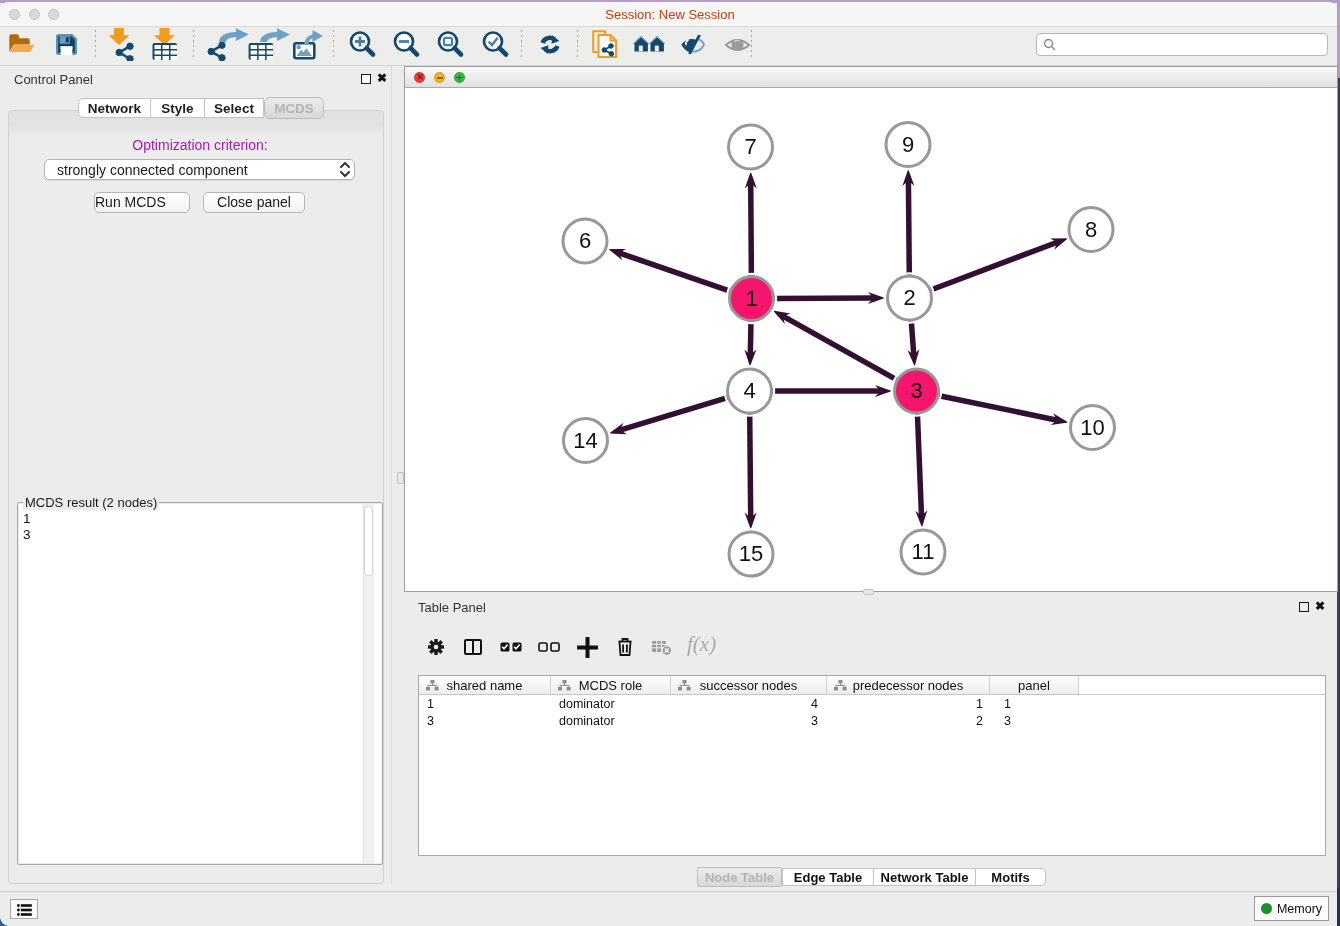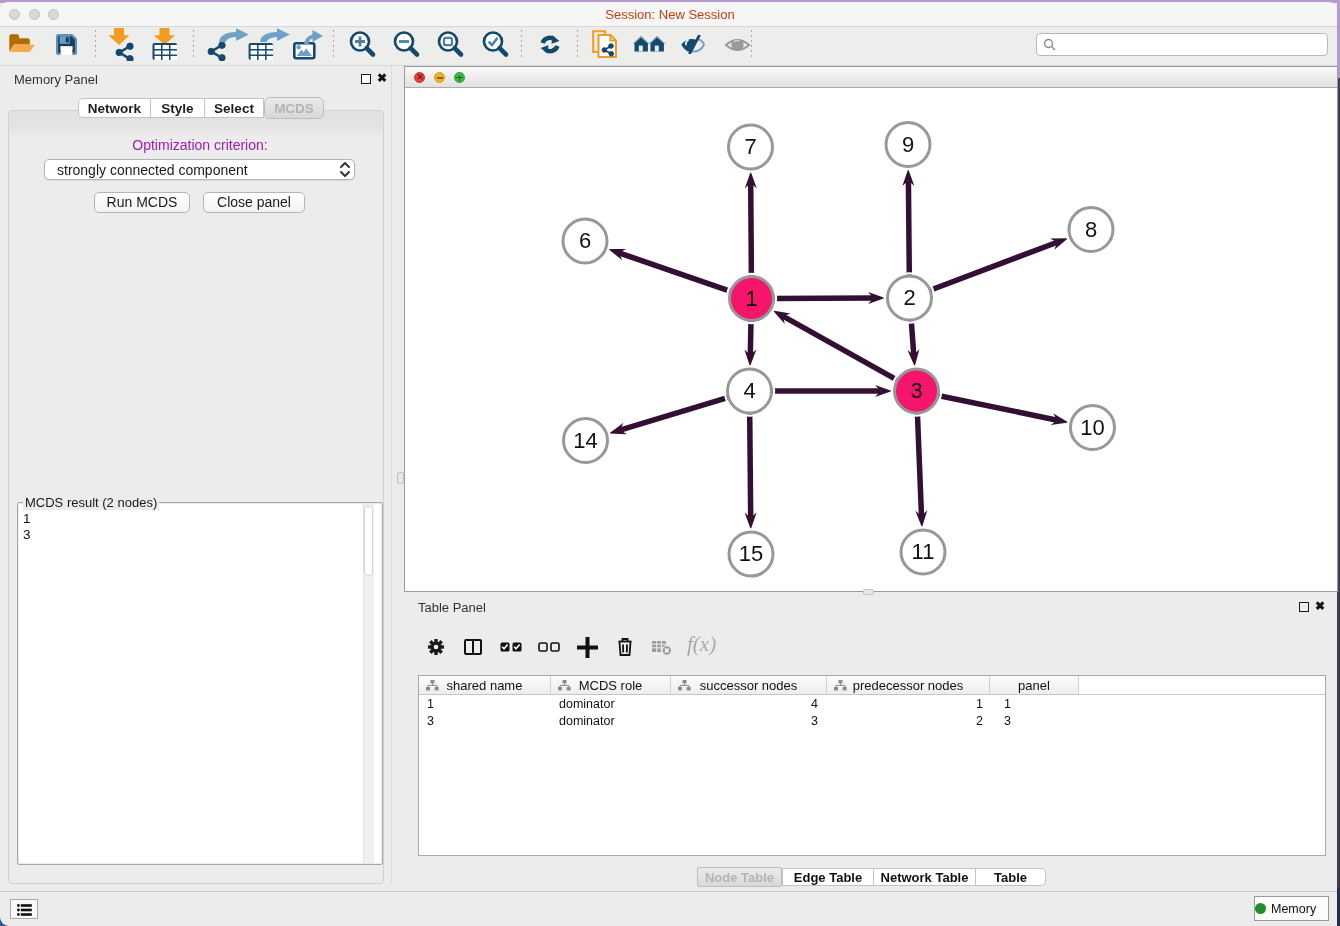--- a/index.html
+++ b/index.html
@@ -153,41 +153,41 @@
     <div class="abs" style="left:521px;top:2px;width:1px;height:30px;background:repeating-linear-gradient(#a8a8a8 0 2px,transparent 2px 5px)"></div>
     <div class="abs" style="left:577px;top:2px;width:1px;height:30px;background:repeating-linear-gradient(#a8a8a8 0 2px,transparent 2px 5px)"></div>
     <div class="abs" style="left:751px;top:2px;width:1px;height:30px;background:repeating-linear-gradient(#a8a8a8 0 2px,transparent 2px 5px)"></div>
     <div class="abs" style="left:1036px;top:5px;width:292px;height:23px;background:#fff;border:1px solid #b8b8b8;border-radius:4px"></div>
     <svg class="abs" style="left:1043px;top:10px" width="14" height="14" viewBox="0 0 14 14">
       <circle cx="5.5" cy="5.5" r="4" fill="none" stroke="#8a8a8a" stroke-width="1.4"></circle>
       <line x1="8.6" y1="8.6" x2="12" y2="12" stroke="#8a8a8a" stroke-width="1.4"></line>
     </svg>
   </div>
 
-<div class="tx" style="left:14px;top:72px;font-size:13px;color:#333">Memory Panel</div>
+<div class="tx" style="left:14px;top:72px;font-size:13px;color:#333">Control Panel</div>
 <div class="abs" style="left:361px;top:74px;width:10px;height:10px;border:1.5px solid #1a1a1a;background:#fff"></div>
 <div class="tx" style="left:377px;top:71px;font-size:12px;font-weight:bold;color:#111">✖</div>
 <div class="abs" style="left:391px;top:66px;width:1px;height:818px;background:#dcdcdc"></div>
 
 <div class="abs" style="left:8px;top:110px;width:376px;height:774px;border:1px solid #d0d0d0;border-radius:4px;background:linear-gradient(#e2e2e2 0px,#e2e2e2 14px,#ececec 26px)"></div>
 
 <div class="abs" style="left:78px;top:98px;width:244px;height:20px;font-size:13.5px;font-weight:bold;color:#1c1c1c">
  <div class="abs" style="left:0;top:0;width:73px;height:20px;background:#fff;border:1px solid #c3c3c3;border-radius:5px 0 0 5px;text-align:center;line-height:19px">Network</div>
  <div class="abs" style="left:73px;top:0;width:54px;height:20px;background:#fff;border:1px solid #c3c3c3;border-left:none;text-align:center;line-height:19px">Style</div>
  <div class="abs" style="left:127px;top:0;width:59px;height:20px;background:#fff;border:1px solid #c3c3c3;border-left:none;text-align:center;line-height:19px">Select</div>
  <div class="abs" style="left:186px;top:-1px;width:60px;height:22px;background:linear-gradient(#ebebeb,#d8d8d8);border:1px solid #bcbcbc;border-radius:6px;text-align:center;line-height:21px;color:#b4b4b4">MCDS</div>
 </div>
 
 <div class="tx" style="left:0;top:137px;width:400px;text-align:center;font-size:14px;color:#a21caf">Optimization criterion:</div>
 <div class="abs" style="left:44px;top:159px;width:311px;height:21px;background:#fff;border:1px solid #b3b3b3;border-radius:5px;box-shadow:0 1px 1px rgba(0,0,0,0.08)"></div>
 <div class="tx" style="left:57px;top:162px;font-size:14px;color:#1a1a1a">strongly connected component</div>
 <svg class="abs" style="left:338px;top:161px" width="14" height="17" viewBox="0 0 14 17">
     <path d="M3 6 L7 2 L11 6 M3 11 L7 15 L11 11" fill="none" stroke="#333" stroke-width="2" stroke-linecap="round" stroke-linejoin="round"></path>
   </svg>
-<div class="abs" style="left:94px;top:192px;width:96px;height:21px;background:linear-gradient(#fff,#f2f2f2);border:1px solid #b5b5b5;border-radius:5px;text-align:center;line-height:19px;font-size:14px;color:#1a1a1a">Run MCDS</div>
+<div class="abs" style="left:94px;top:192px;width:96px;height:21px;background:linear-gradient(#fff,#f2f2f2);border:1px solid #b5b5b5;border-radius:5px;line-height:19px;font-size:14px;color:#1a1a1a">Run MCDS</div>
 <div class="abs" style="left:203px;top:192px;width:102px;height:21px;background:linear-gradient(#fff,#f2f2f2);border:1px solid #b5b5b5;border-radius:5px;text-align:center;line-height:19px;font-size:14px;color:#1a1a1a">Close panel</div>
 
 <div class="abs" style="left:17px;top:502px;width:366px;height:363px;border:1px solid #a8a8a8;border-radius:2px"></div>
 <div class="abs" style="left:19px;top:504px;width:362px;height:359px;background:#fff"></div>
 <div class="abs" style="left:363px;top:504px;width:11px;height:359px;background:#f0f0f0;border-left:1px solid #e2e2e2"></div>
 <div class="abs" style="left:364px;top:506px;width:9px;height:70px;background:#fff;border:1px solid #d5d5d5;border-radius:4px"></div>
 <div class="tx" style="left:23px;top:495px;background:#ececec;padding:0 2px;font-size:13px;color:#1a1a1a">MCDS result (2 nodes)</div>
 <div class="tx" style="left:23px;top:511px;font-size:13.5px;color:#111">1</div>
 <div class="tx" style="left:23px;top:527px;font-size:13.5px;color:#111">3</div>
 
@@ -196,21 +196,21 @@
 <svg class="abs" style="left:16.5px;top:903.5px" width="15" height="12" viewBox="0 0 15 12">
  <g fill="#111">
       <circle cx="1.4" cy="1.5" r="1.4"></circle>
       <circle cx="1.4" cy="6" r="1.4"></circle>
       <circle cx="1.4" cy="10.5" r="1.4"></circle>
       <rect x="3.8" y="0.2" width="11" height="2.6"></rect>
       <rect x="3.8" y="4.7" width="11" height="2.6"></rect>
       <rect x="3.8" y="9.2" width="11" height="2.6"></rect>
     </g>
 </svg>
-<div class="abs" style="left:1254px;top:896px;width:75px;height:25px;background:#fbfbfb;border:1px solid #9a9a9a;display:flex;align-items:center;gap:5px">
+<div class="abs" style="left:1254px;top:896px;width:75px;height:25px;background:#fbfbfb;border:1px solid #9a9a9a;display:flex;align-items:center;justify-content:center;gap:5px">
  <div style="width:11px;height:11px;border-radius:50%;background:#1f8e2d"></div>
     <span style="font-size:12.5px;color:#111">Memory</span>
 </div>
 
 <div class="abs" style="left:404px;top:66px;width:934px;height:526px;border:1px solid #9c9c9c;background:#fff">
  <div class="abs" style="left:0;top:0;width:932px;height:21px;background:linear-gradient(#f9f9f9,#e1e1e1);border-bottom:1px solid #ababab"></div>
  <div class="abs" style="left:9px;top:5px;width:11px;height:11px;border-radius:50%;background:#e8403c;border:1px solid #c93734"></div>
  <div class="tx" style="left:11.5px;top:4.5px;font-size:9px;font-weight:bold;color:#7e1a13">✕</div>
  <div class="abs" style="left:29px;top:5px;width:11px;height:11px;border-radius:50%;background:#efb321;border:1px solid #d49c1b"></div>
  <div class="abs" style="left:31.5px;top:9.8px;width:6px;height:1.8px;background:#8f6214"></div>
@@ -408,15 +408,15 @@
       <div class="tx" style="left:252px;top:18.5px;width:147px;text-align:right">3</div>
       <div class="tx" style="left:408px;top:18.5px;width:156px;text-align:right">2</div>
       <div class="tx" style="left:585px;top:18.5px">3</div>
     </div>
 </div>
 
 <div class="abs" style="left:697px;top:868px;height:18px;font-size:13px;font-weight:bold;color:#111">
  <div class="abs" style="left:0;top:-1px;width:85px;height:20px;background:linear-gradient(#ebebeb,#d8d8d8);border:1px solid #bcbcbc;border-radius:2px;text-align:center;line-height:19px;color:#b4b4b4">Node Table</div>
  <div class="abs" style="left:85px;top:0;width:92px;height:18px;background:#fff;border:1px solid #c3c3c3;text-align:center;line-height:17px">Edge Table</div>
  <div class="abs" style="left:177px;top:0;width:102px;height:18px;background:#fff;border:1px solid #c3c3c3;border-left:none;text-align:center;line-height:17px">Network Table</div>
- <div class="abs" style="left:279px;top:0;width:70px;height:18px;background:#fff;border:1px solid #c3c3c3;border-left:none;border-radius:0 5px 5px 0;text-align:center;line-height:17px">Table</div>
+ <div class="abs" style="left:279px;top:0;width:70px;height:18px;background:#fff;border:1px solid #c3c3c3;border-left:none;border-radius:0 5px 5px 0;text-align:center;line-height:17px">Motifs</div>
 </div>
 <div class="abs" style="left:0;top:918px;width:8px;height:8px;background:#2b5d8d"></div>
 <div class="abs" style="left:0;top:916px;width:10px;height:10px;background:#ececec;border-radius:0 0 0 9px"></div>
 </body></html>

